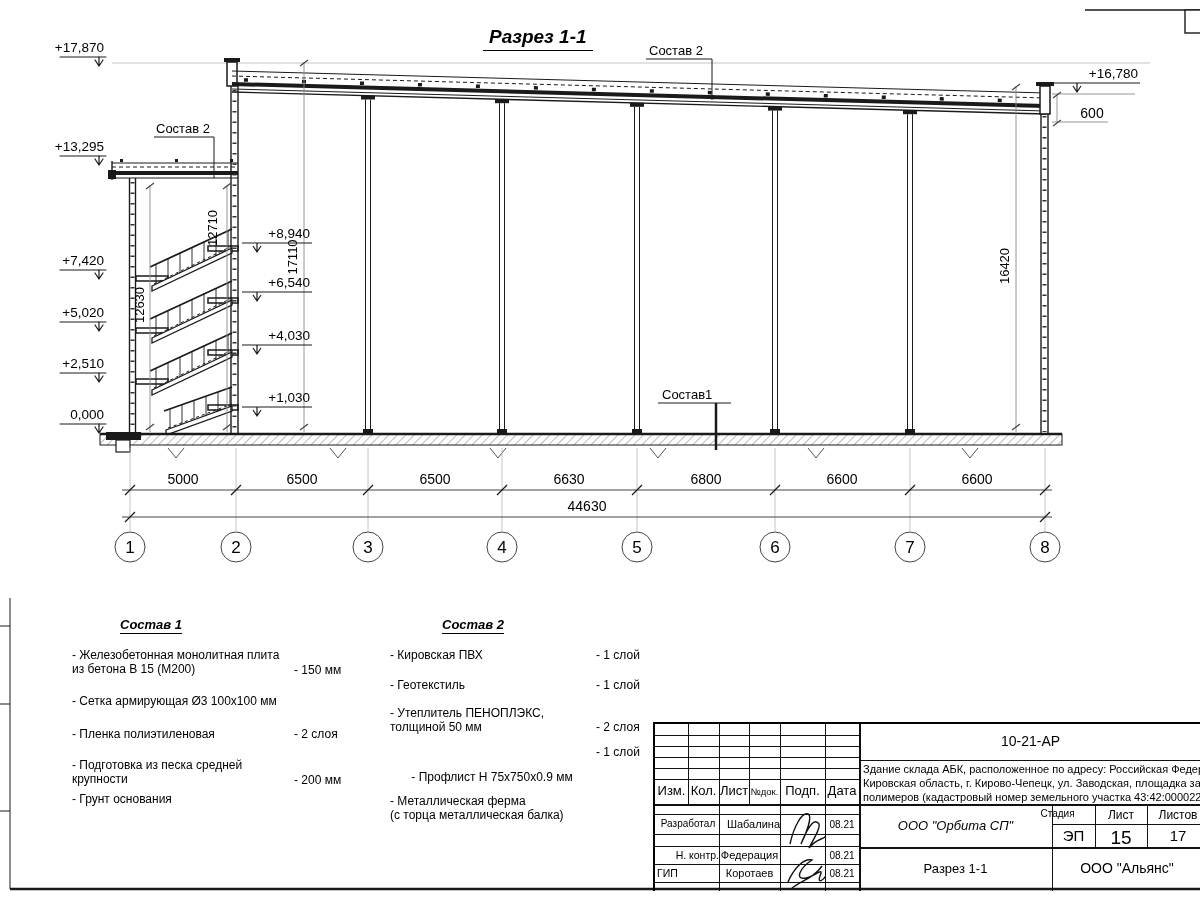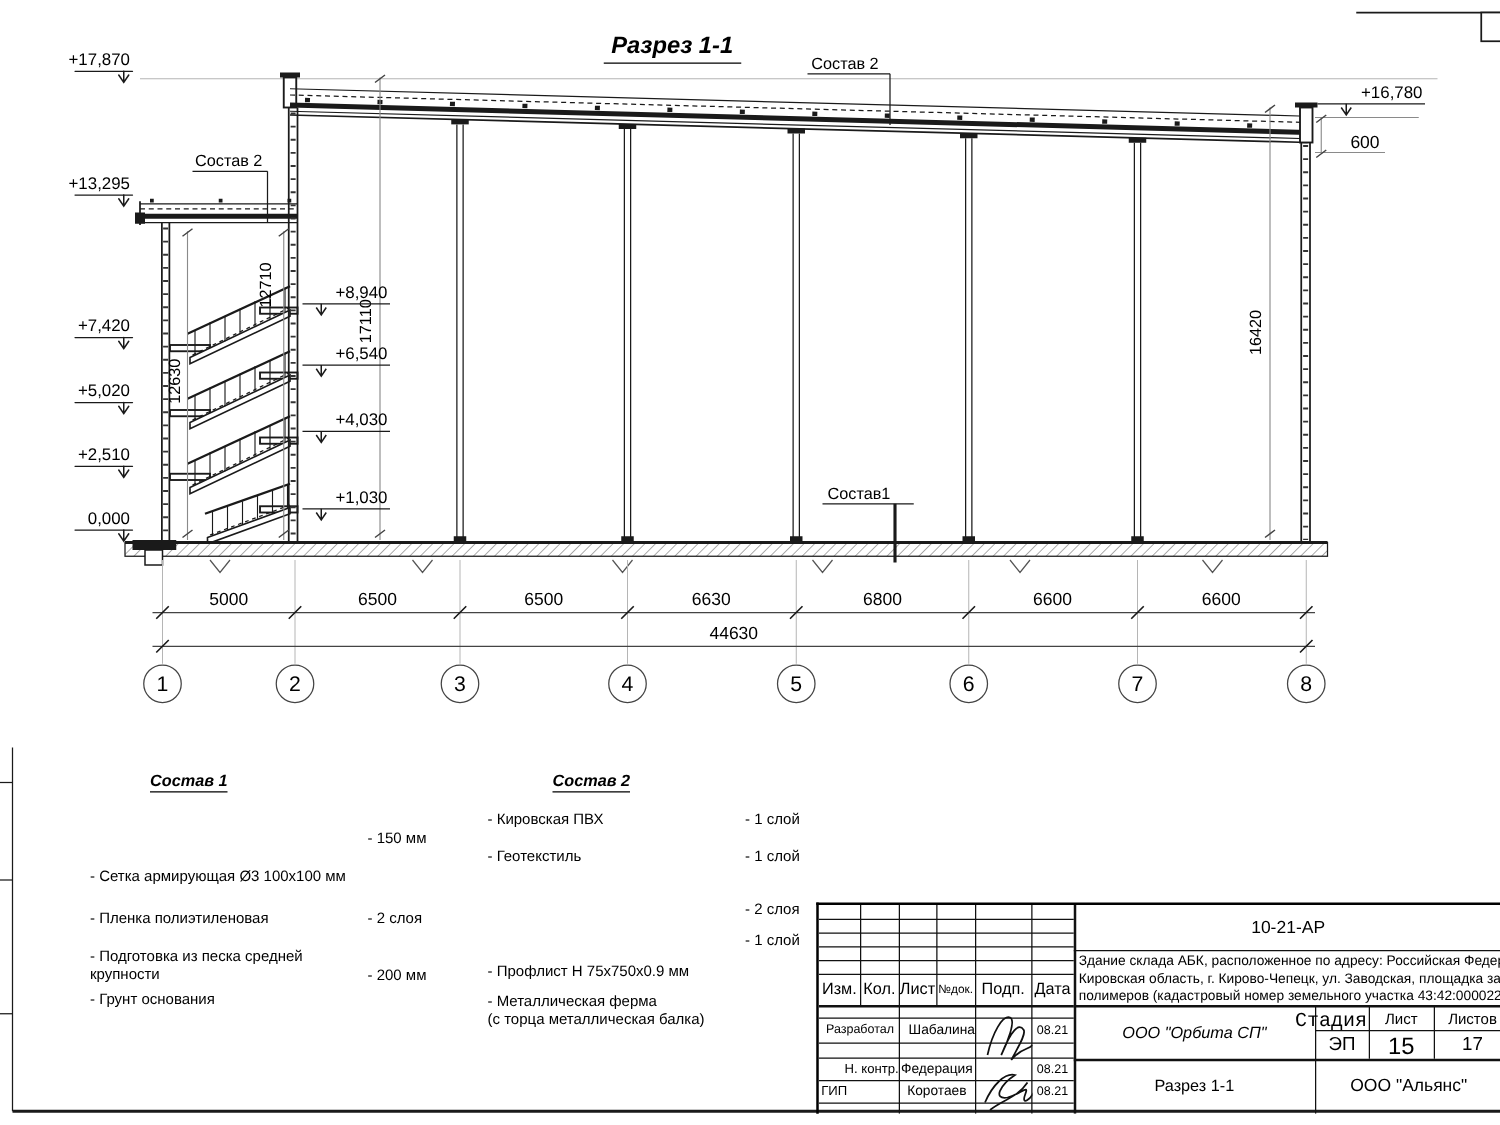--- a/index.html
+++ b/index.html
@@ -292,39 +292,43 @@
     <text x="910" y="553" text-anchor="middle" class="ax">7</text>
     <circle cx="1045" cy="547" r="15" fill="#fff" stroke="#444" stroke-width="1"></circle>
     <text x="1045" y="553" text-anchor="middle" class="ax">8</text>
   </g>
 </svg>
 
 <div class="abs" id="dwg-title">Разрез 1-1</div>
 
 <div class="abs sostav" style="left:72px;top:618px;width:280px;height:200px;">
   <div class="st-title" style="left:48px;top:0;">Состав 1</div>
+  <div class="row" style="left:0;top:30px;width:216px;">- Железобетонная  монолитная плита
+  из бетона В 15 (М200)</div>
   <div class="val" style="left:222px;top:45px;">- 150 мм</div>
   <div class="row" style="left:0;top:76px;width:260px;">- Сетка армирующая Ø3 100х100 мм</div>
   <div class="row" style="left:0;top:109px;width:216px;">- Пленка полиэтиленовая</div>
   <div class="val" style="left:222px;top:109px;">-  2 слоя</div>
   <div class="row" style="left:0;top:140px;width:216px;">- Подготовка из песка средней
   крупности</div>
   <div class="val" style="left:222px;top:155px;">- 200 мм</div>
   <div class="row" style="left:0;top:174px;width:216px;">- Грунт основания</div>
 </div>
 
 <div class="abs sostav" style="left:390px;top:618px;width:260px;height:210px;">
   <div class="st-title" style="left:52px;top:0;">Состав 2</div>
   <div class="row" style="left:0;top:30px;width:200px;">- Кировская ПВХ</div>
   <div class="val" style="left:206px;top:30px;">- 1 слой</div>
   <div class="row" style="left:0;top:60px;width:200px;">- Геотекстиль</div>
   <div class="val" style="left:206px;top:60px;">- 1 слой</div>
+  <div class="row" style="left:0;top:88px;width:200px;">- Утеплитель ПЕНОПЛЭКС,
+  толщиной 50 мм</div>
   <div class="val" style="left:206px;top:102px;">- 2 слоя</div>
   <div class="val" style="left:206px;top:127px;">- 1 слой</div>
-  <div class="row" style="left:0;top:152px;width:204px;">- Профлист Н 75х750х0.9 мм</div>
+  <div class="row" style="left:0;top:152px;width:204px;text-align:center;">- Профлист Н 75х750х0.9 мм</div>
   <div class="row" style="left:0;top:176px;width:210px;">- Металлическая ферма
   (с торца металлическая балка)</div>
 </div>
 
 <div class="abs" id="stamp">
 
   <div class="vl" style="left:33px;top:0;height:80px;"></div>
   <div class="vl" style="left:64px;top:0;height:167px;"></div>
   <div class="vl" style="left:94px;top:0;height:80px;"></div>
   <div class="vl" style="left:125px;top:0;height:167px;"></div>
@@ -371,21 +375,21 @@
   <svg class="abs" style="left:125px;top:78px;" width="46" height="88" viewBox="0 0 46 88">
     <path d="M10,42 c4,-18 12,-32 18,-30 c5,2 -2,20 -7,30 c8,-20 14,-26 18,-20 c2,4 -6,16 -10,24 c8,-10 14,-8 17,-12" stroke="#111" stroke-width="1.4" fill="none"></path>
     <path d="M8,80 c6,-14 16,-24 24,-22 c-12,8 -18,20 -6,18 c10,-2 18,-12 14,-2 c-3,8 4,6 10,-8 M12,86 c10,-8 22,-10 30,-22" stroke="#111" stroke-width="1.4" fill="none"></path>
   </svg>
 
   <div class="cell" style="left:204px;top:9px;width:343px;font-size:14px;">10-21-АР</div>
   <div class="cell" style="left:208px;top:39px;width:400px;text-align:left;font-size:11px;">Здание склада АБК, расположенное по адресу: Российская Федерация,</div>
   <div class="cell" style="left:208px;top:53px;width:400px;text-align:left;font-size:11px;">Кировская область, г. Кирово-Чепецк, ул. Заводская, площадка завода</div>
   <div class="cell" style="left:208px;top:67px;width:400px;text-align:left;font-size:11px;">полимеров (кадастровый номер земельного участка 43:42:000022:35)</div>
   <div class="cell" style="left:204px;top:94px;width:193px;font-size:13px;font-style:italic;">ООО "Орбита СП"</div>
-  <div class="cell" style="left:381px;top:84px;width:43px;font-size:16px;font-family:Liberation Mono, monospace;">Стадия</div>
+  <div class="cell" style="left:381px;top:84px;width:43px;font-size:10px;">Стадия</div>
   <div class="cell" style="left:440px;top:84px;width:52px;font-size:12px;">Лист</div>
   <div class="cell" style="left:492px;top:84px;width:62px;font-size:12px;">Листов</div>
   <div class="cell" style="left:397px;top:103px;width:43px;font-size:15px;">ЭП</div>
   <div class="cell" style="left:440px;top:103px;width:52px;font-size:19px;">15</div>
   <div class="cell" style="left:492px;top:103px;width:62px;font-size:15px;">17</div>
   <div class="cell" style="left:204px;top:137px;width:193px;font-size:13px;">Разрез 1-1</div>
   <div class="cell" style="left:397px;top:136px;width:150px;font-size:14px;">ООО "Альянс"</div>
 </div>
 
 </div>

